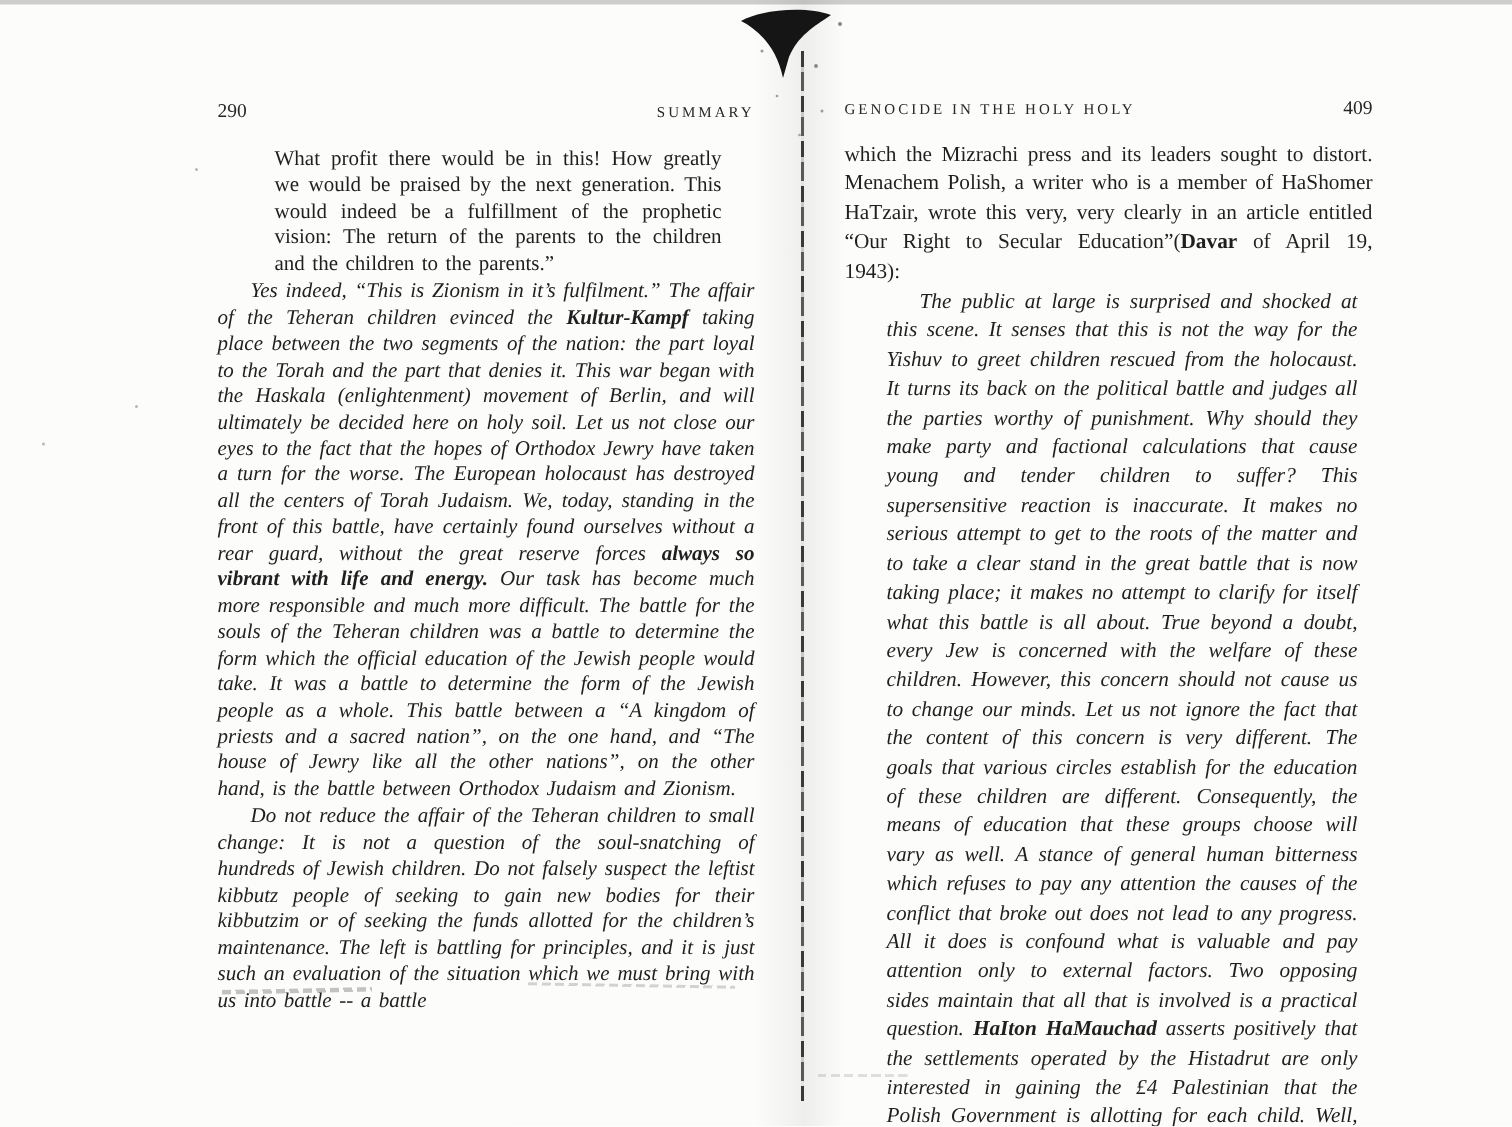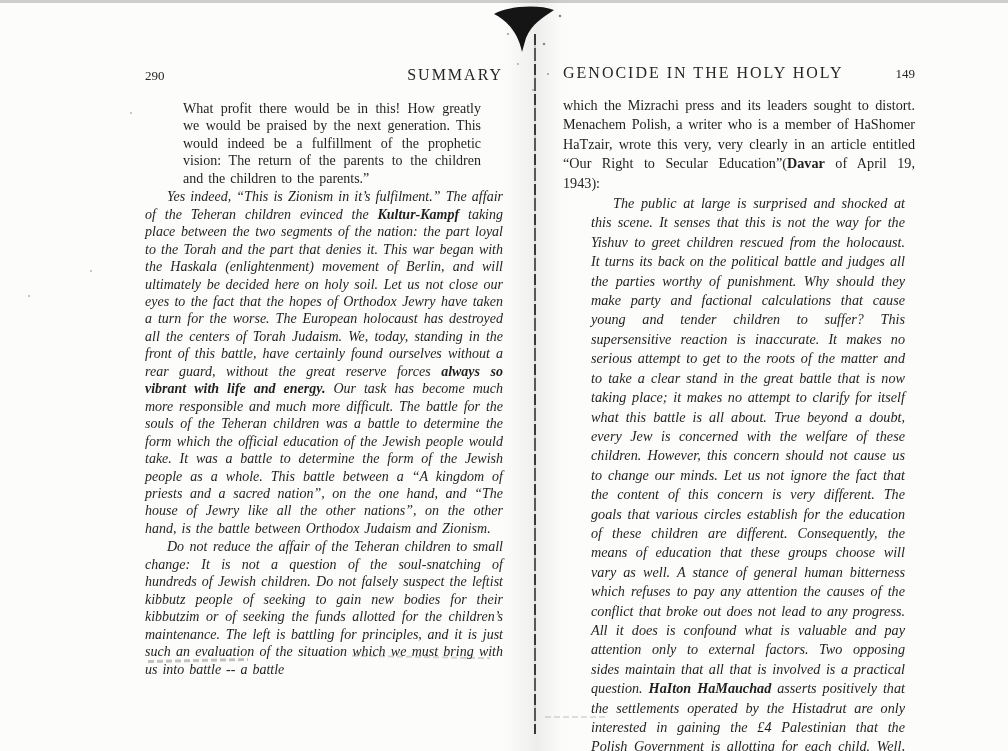--- a/index.html
+++ b/index.html
@@ -14,21 +14,21 @@
   .spine{position:absolute;left:534px;top:34px;width:2px;height:700px;
     background:repeating-linear-gradient(to bottom,
       rgba(25,25,25,.85) 0 11px, rgba(25,25,25,.18) 11px 14px,
       rgba(25,25,25,.7) 14px 27px, rgba(25,25,25,.05) 27px 30px);}
   .blob{position:absolute;left:488px;top:4px;}
   .page{position:absolute;}
   .page-left{left:145px;top:66px;width:358px;}
   .page-right{left:563px;top:64px;width:352px;}
   .pagehead{display:flex;justify-content:space-between;align-items:baseline;
     font-size:13px;color:#262626;}
-  .runhead{letter-spacing:2px;font-size:16px;}
+  .runhead{letter-spacing:2px;font-size:10px;}
   .pagenum{font-size:13px;}
   .pagebody{text-align:justify;word-spacing:1.5px;}
   .page-left .pagebody{margin-top:16px;font-size:14px;line-height:17.45px;}
   .page-right .pagebody{margin-top:14px;font-size:14.2px;line-height:19.4px;}
   .pagebody p{margin:0 0 1px 0;}
   .pagebody p.indent{text-indent:22px;font-style:italic;}
   .page-left p.quote{margin-left:38px;margin-right:22px;}
   .page-right p.quote{margin-left:28px;margin-right:10px;}
   .pagebody b{font-weight:bold;margin-top:11px;}
   .smudge{position:absolute;background:repeating-linear-gradient(to right,rgba(60,60,60,.55) 0 6px,transparent 6px 9px);}
@@ -52,21 +52,21 @@
     <div class="pagebody">
         <p class="quote"><span>What profit there would be in this!  How greatly we would be praised by the next generation.  This would indeed be a fulfillment of the prophetic vision:  The return of the parents to the children and the children to the parents.”</span></p>
         <p class="body indent"><span>Yes indeed, “This is Zionism in it’s fulfilment.”  The affair of the Teheran children evinced the </span><b>Kultur-Kampf</b><span> taking place between the two segments of the nation:  the part loyal to the Torah and the part that denies it.  This war began with the Haskala (enlightenment) movement of Berlin, and will ultimately be decided here on holy soil.  Let us not close our eyes to the fact that the hopes of Orthodox Jewry have taken a turn for the worse.  The European holocaust has destroyed all the centers of Torah Judaism.  We, today, standing in the front of this battle, have certainly found ourselves without a rear guard, without the great reserve forces </span><b>always so vibrant with life and energy.</b><span>  Our task has become much more responsible and much more difficult.  The battle for the souls of the Teheran children was a battle to determine the form which the official education of the Jewish people would take.  It was a battle to determine the form of the Jewish people as a whole.  This battle between a “A kingdom of priests and a sacred nation”, on the one hand, and “The house of Jewry like all the other nations”, on the other hand, is the battle between Orthodox Judaism and Zionism.</span></p>
         <p class="body indent"><span>Do not reduce the affair of the Teheran children to small change:  It is not a question of the soul-snatching of hundreds of Jewish children.  Do not falsely suspect the leftist kibbutz people of seeking to gain new bodies for their kibbutzim or of seeking the funds allotted for the children’s maintenance.  The left is battling for principles, and it is just such an evaluation of the situation which we must bring with us into battle -- a battle</span></p>
       </div>
   </div>
 
   <div class="page page-right">
     <div class="pagehead">
       <span class="runhead">GENOCIDE IN THE HOLY HOLY</span>
-      <span class="pagenum">149</span>
+      <span class="pagenum">409</span>
     </div>
     <div class="pagebody">
         <p class="body"><span>which the Mizrachi press and its leaders sought to distort. Menachem Polish, a writer who is a member of HaShomer HaTzair, wrote this very, very clearly in an article entitled “Our Right to Secular Education”(</span><b>Davar</b><span> of April 19, 1943):</span></p>
         <p class="quote indent"><span>The public at large is surprised and shocked at this scene.  It senses that this is not the way for the Yishuv to greet children rescued from the holocaust.  It turns its back on the political battle and judges all the parties worthy of punishment.  Why should they make party and factional calculations that cause young and tender children to suffer?  This supersensitive reaction is inaccurate.  It makes no serious attempt to get to the roots of the matter and to take a clear stand in the great battle that is now taking place; it makes no attempt to clarify for itself what this battle is all about.  True beyond a doubt, every Jew is concerned with the welfare of these children. However, this concern should not cause us to change our minds.  Let us not ignore the fact that the content of this concern is very different.  The goals that various circles establish for the education of these children are different.  Consequently, the means of education that these groups choose will vary as well. A stance of general human bitterness which refuses to pay any attention the causes of the conflict that broke out does not lead to any progress.  All it does is confound what is valuable and pay attention only to external factors.  Two opposing sides maintain that all that is involved is a practical question.  </span><b>HaIton HaMauchad</b><span>  asserts positively that the settlements operated by the Histadrut are only interested in gaining the £4 Palestinian that the Polish Government is allotting for each child.   Well, let </span></p>
       </div>
   </div>
 
   <div class="spine"></div>
 
   <svg class="blob" width="100" height="95" viewBox="0 0 100 95">

